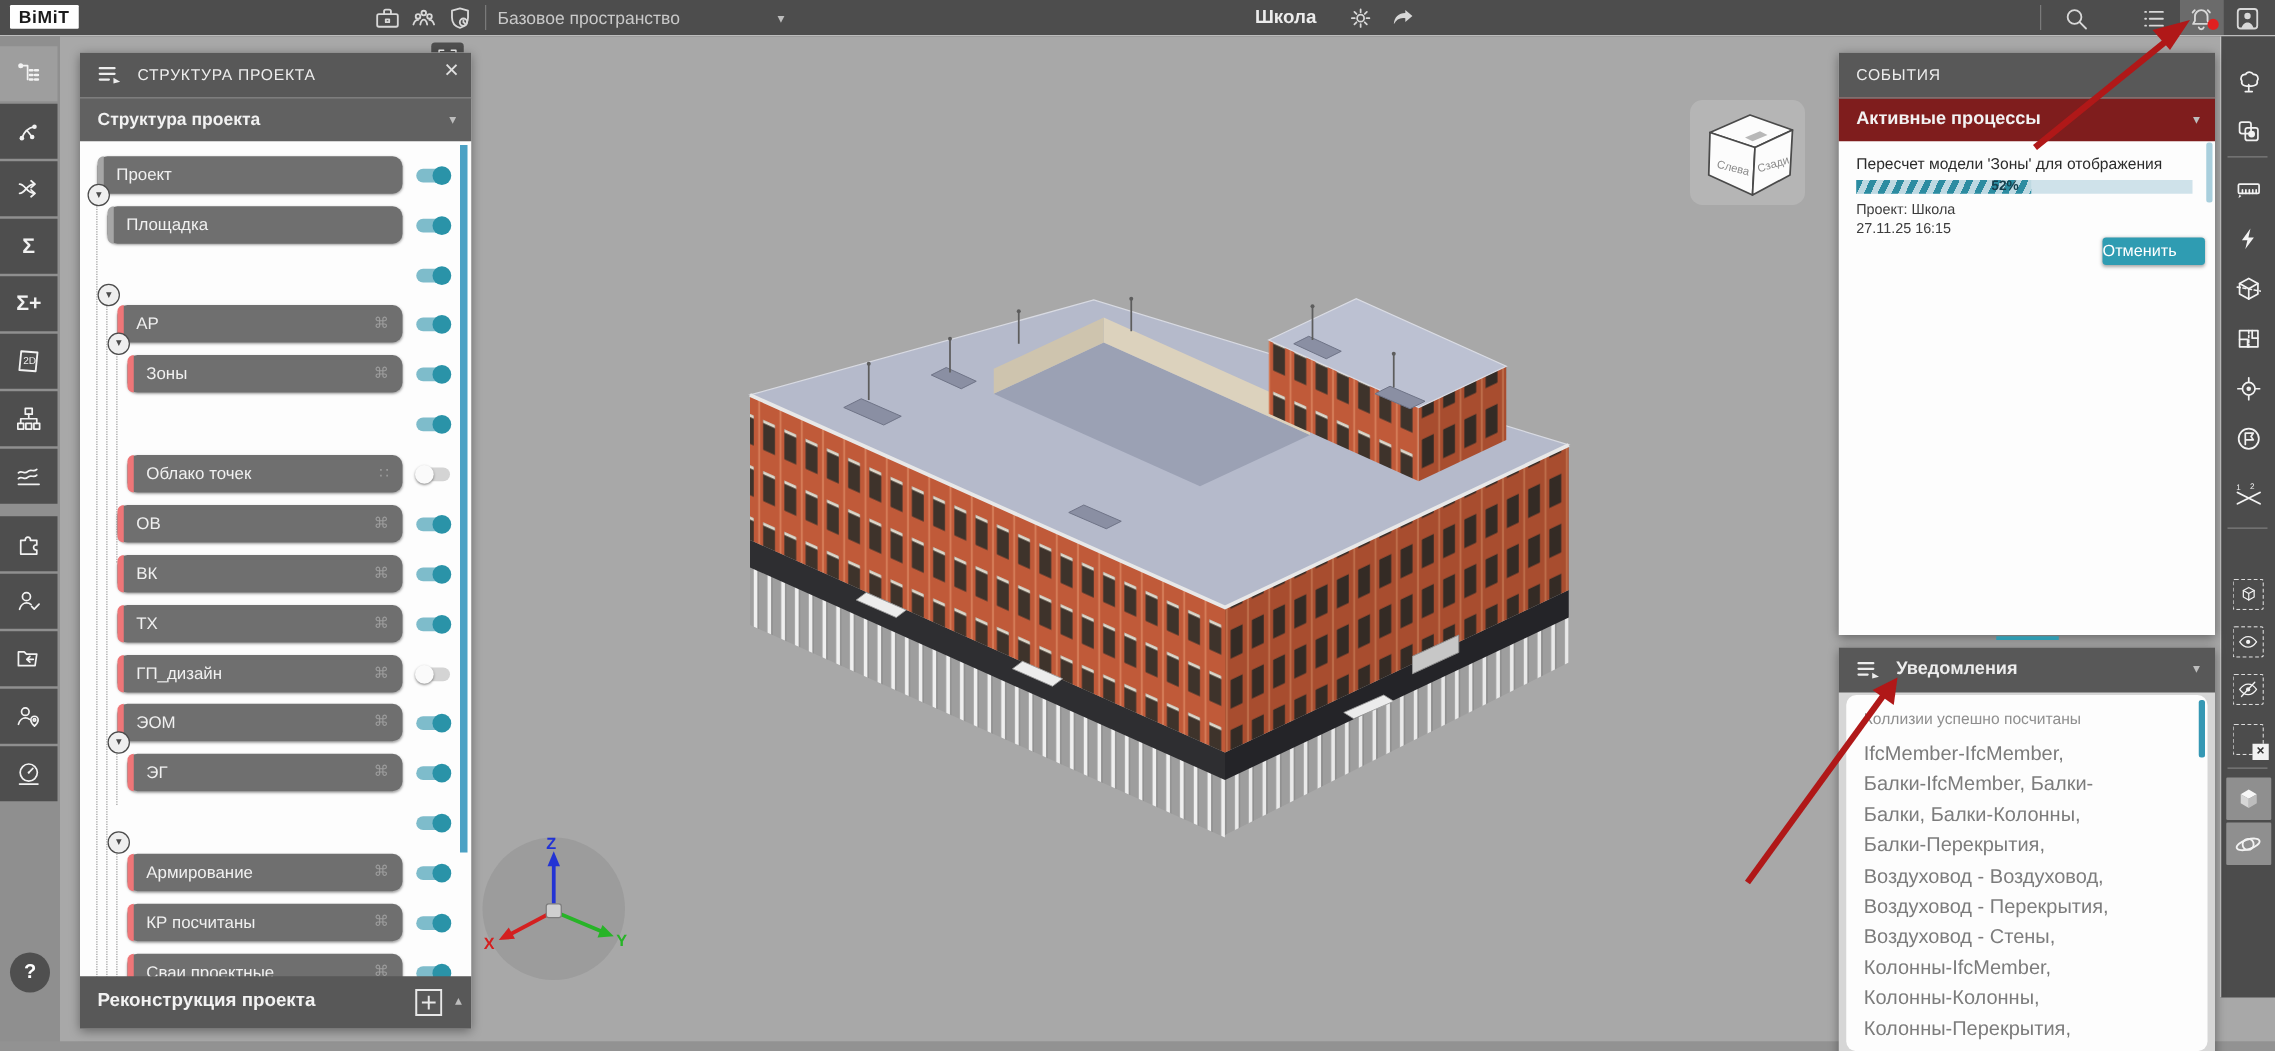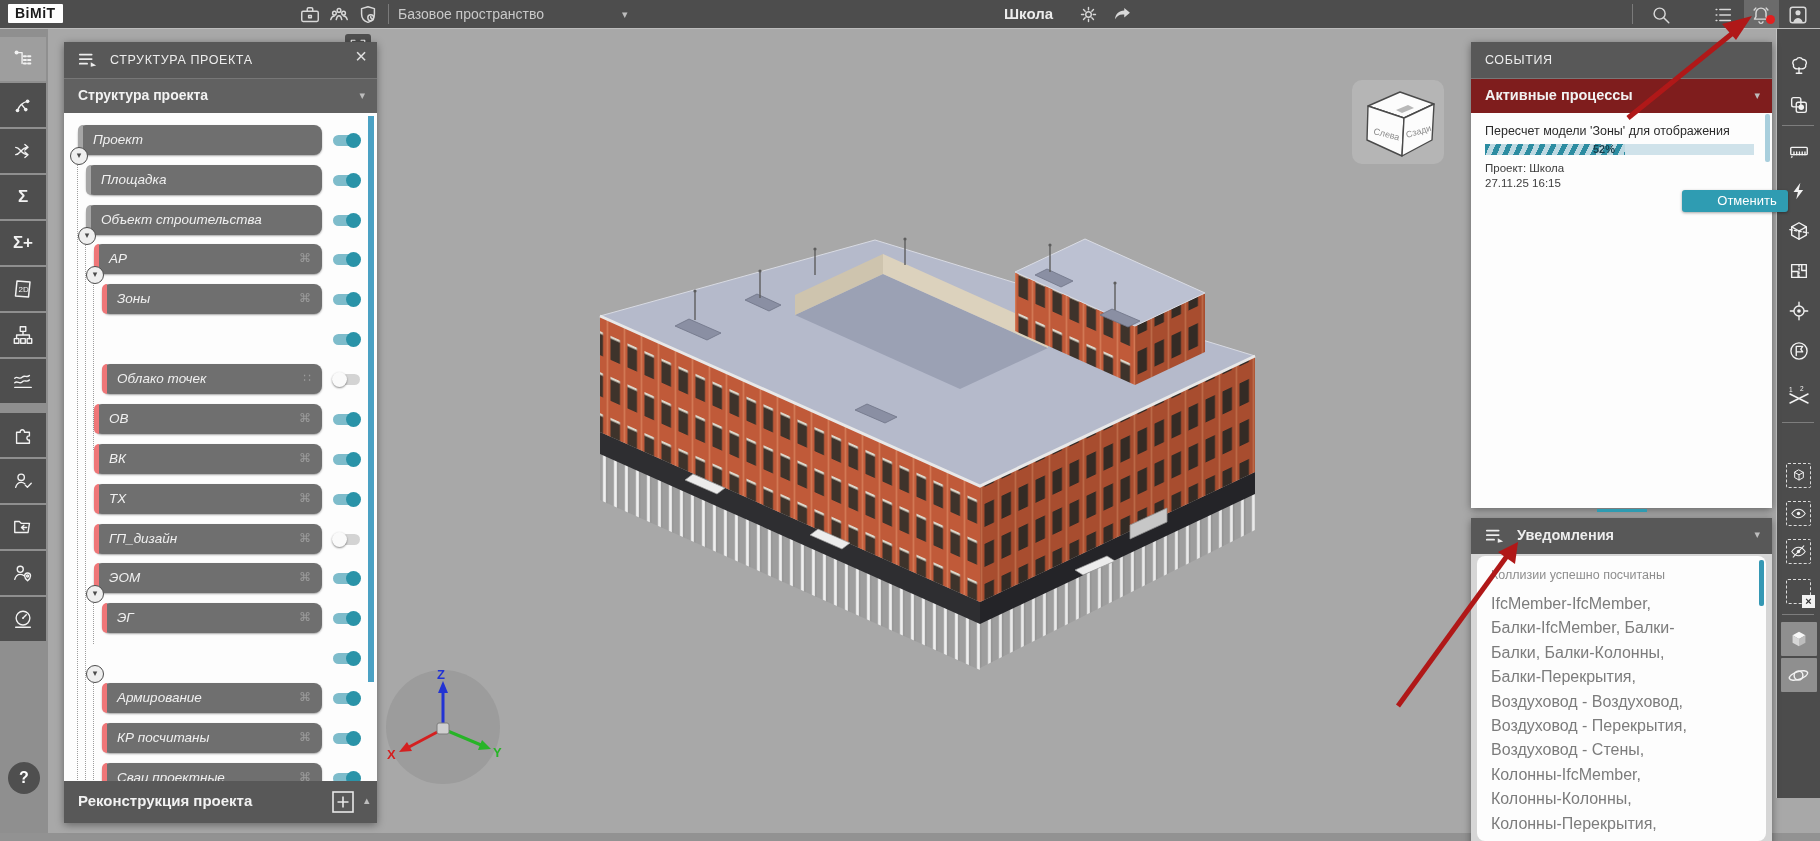--- a/index.html
+++ b/index.html
@@ -40,21 +40,21 @@
   .closex{position:absolute;right:10px;top:3px;font-size:20px;color:#e0e0e0;cursor:default;}
   #sselect{left:0;top:36px;width:100%;height:34px;background:#616161;border-top:1px solid #777;}
   #sselect .lbl{position:absolute;left:14px;top:8px;color:#f2f2f2;font-weight:bold;font-size:14px;}
   #sselect .caret{position:absolute;right:12px;top:10px;}
   .trow{position:absolute;right:17px;height:30px;}
   .pill{position:absolute;left:0;right:38px;top:0;height:30px;background:#6f6f6f;
     border-radius:8px;box-shadow:0 1px 2px rgba(0,0,0,.35);}
   .pill::before{content:"";position:absolute;left:0;top:0;bottom:0;width:5px;border-radius:8px 0 0 8px;}
   .acc-r.pill::before{background:#ef7678;}
   .acc-g.pill::before{background:#a6a6a6;}
-  .pill .lbl{position:absolute;left:15px;top:7px;color:#f0f0f0;font-size:13.5px;white-space:nowrap;font-style:italic;}
+  .pill .lbl{position:absolute;left:15px;top:7px;color:#f0f0f0;font-size:13.5px;white-space:nowrap;}
   .pill .pic{position:absolute;right:11px;top:7px;color:#9d9d9d;font-size:12px;}
   .tgl{position:absolute;right:0;top:10px;width:27px;height:11px;border-radius:6px;}
   .tgl i{position:absolute;width:15px;height:15px;border-radius:50%;top:-2px;}
   .tgl.on{background:#7ebccb;}  .tgl.on i{right:-1px;background:#2a93a8;}
   .tgl.off{background:#d4d4d4;} .tgl.off i{left:-1px;background:#fafafa;box-shadow:0 1px 2px rgba(0,0,0,.45);}
   .expbtn{position:absolute;width:16px;height:16px;border-radius:50%;background:#efefef;
     border:1.5px solid #4c4c4c;color:#4c4c4c;font-size:9px;line-height:15px;text-align:center;z-index:3;}
   .guide{position:absolute;width:0;border-left:1.5px dotted #9e9e9e;}
   #sscroll{position:absolute;left:304px;top:74px;width:6px;height:566px;background:#4ba1c4;}
   #sfoot{position:absolute;left:0;top:739px;width:100%;height:42px;background:#585858;}
@@ -66,21 +66,21 @@
   #esec{position:absolute;left:0;top:36px;width:100%;height:34px;background:#7f1d1d;border-top:1px solid #777;}
   #esec .lbl{position:absolute;left:14px;top:8px;color:#f2f2f2;font-weight:bold;font-size:14.5px;}
   #esec .caret{position:absolute;right:12px;top:10px;}
   .esmall{color:#2b2b2b;font-size:12.5px;}
   .etiny{color:#3c3c3c;font-size:11.5px;}
   #ptrack{left:14px;top:102px;width:269px;height:11px;background:#cfe2ea;}
   #pfill{left:0;top:0;height:11px;
     background:repeating-linear-gradient(115deg,#2c8ca1 0 5px,#bed9e2 5px 10px);}
   #ppct{left:122px;top:101px;font-size:11px;font-weight:bold;color:#15404e;}
   .btn-cancel{left:211px;top:148px;width:82px;height:22px;background:#2f9cb2;border-radius:3px;
-    color:#fff;font-size:13px;text-align:center;line-height:22px;box-shadow:0 1px 3px rgba(0,0,0,.35);padding-left:24px;}
+    color:#fff;font-size:13px;line-height:22px;box-shadow:0 1px 3px rgba(0,0,0,.35);}
   #escroll{left:294px;top:72px;width:5px;height:48px;background:#a9cfdd;border-radius:2px;}
   #eunderline{left:126px;top:467px;width:50px;height:3px;background:#2f9cb2;}
   
   #npanel{left:1471px;top:518px;width:301px;height:381px;background:#d6d6d6;z-index:10;
     box-shadow:0 2px 8px rgba(0,0,0,.4);}
   #npanel .phead .ttl{left:46px;font-weight:bold;font-size:14.5px;letter-spacing:0;top:9px;}
   #ncard{position:absolute;left:6px;top:38px;width:289px;height:285px;background:#fdfdfd;border-radius:8px;overflow:hidden;}
   #nstatus{position:absolute;left:14px;top:12px;color:#8e8e8e;font-size:12.5px;}
   #nlines{position:absolute;left:14px;top:36px;color:#7c7c7c;font-size:16px;line-height:24.4px;}
   #nscroll{position:absolute;left:282px;top:4px;width:5px;height:46px;background:#3598b4;border-radius:2px;}
@@ -500,23 +500,20 @@
   </div>
   <div class="trow" style="top:123px;left:22px">
     <span class="pill acc-g">
         <span class="lbl">Площадка</span>
       </span>
     <span class="tgl on">
         <i></i>
       </span>
   </div>
   <div class="trow" style="top:163px;left:22px">
-    <span class="pill acc-g">
-        <span class="lbl">Объект строительства</span>
-      </span>
     <span class="tgl on">
         <i></i>
       </span>
   </div>
   <div class="trow" style="top:202px;left:30px">
     <span class="pill acc-r">
         <span class="lbl">АР</span>
         <span class="pic">⌘</span>
       </span>
     <span class="tgl on">

